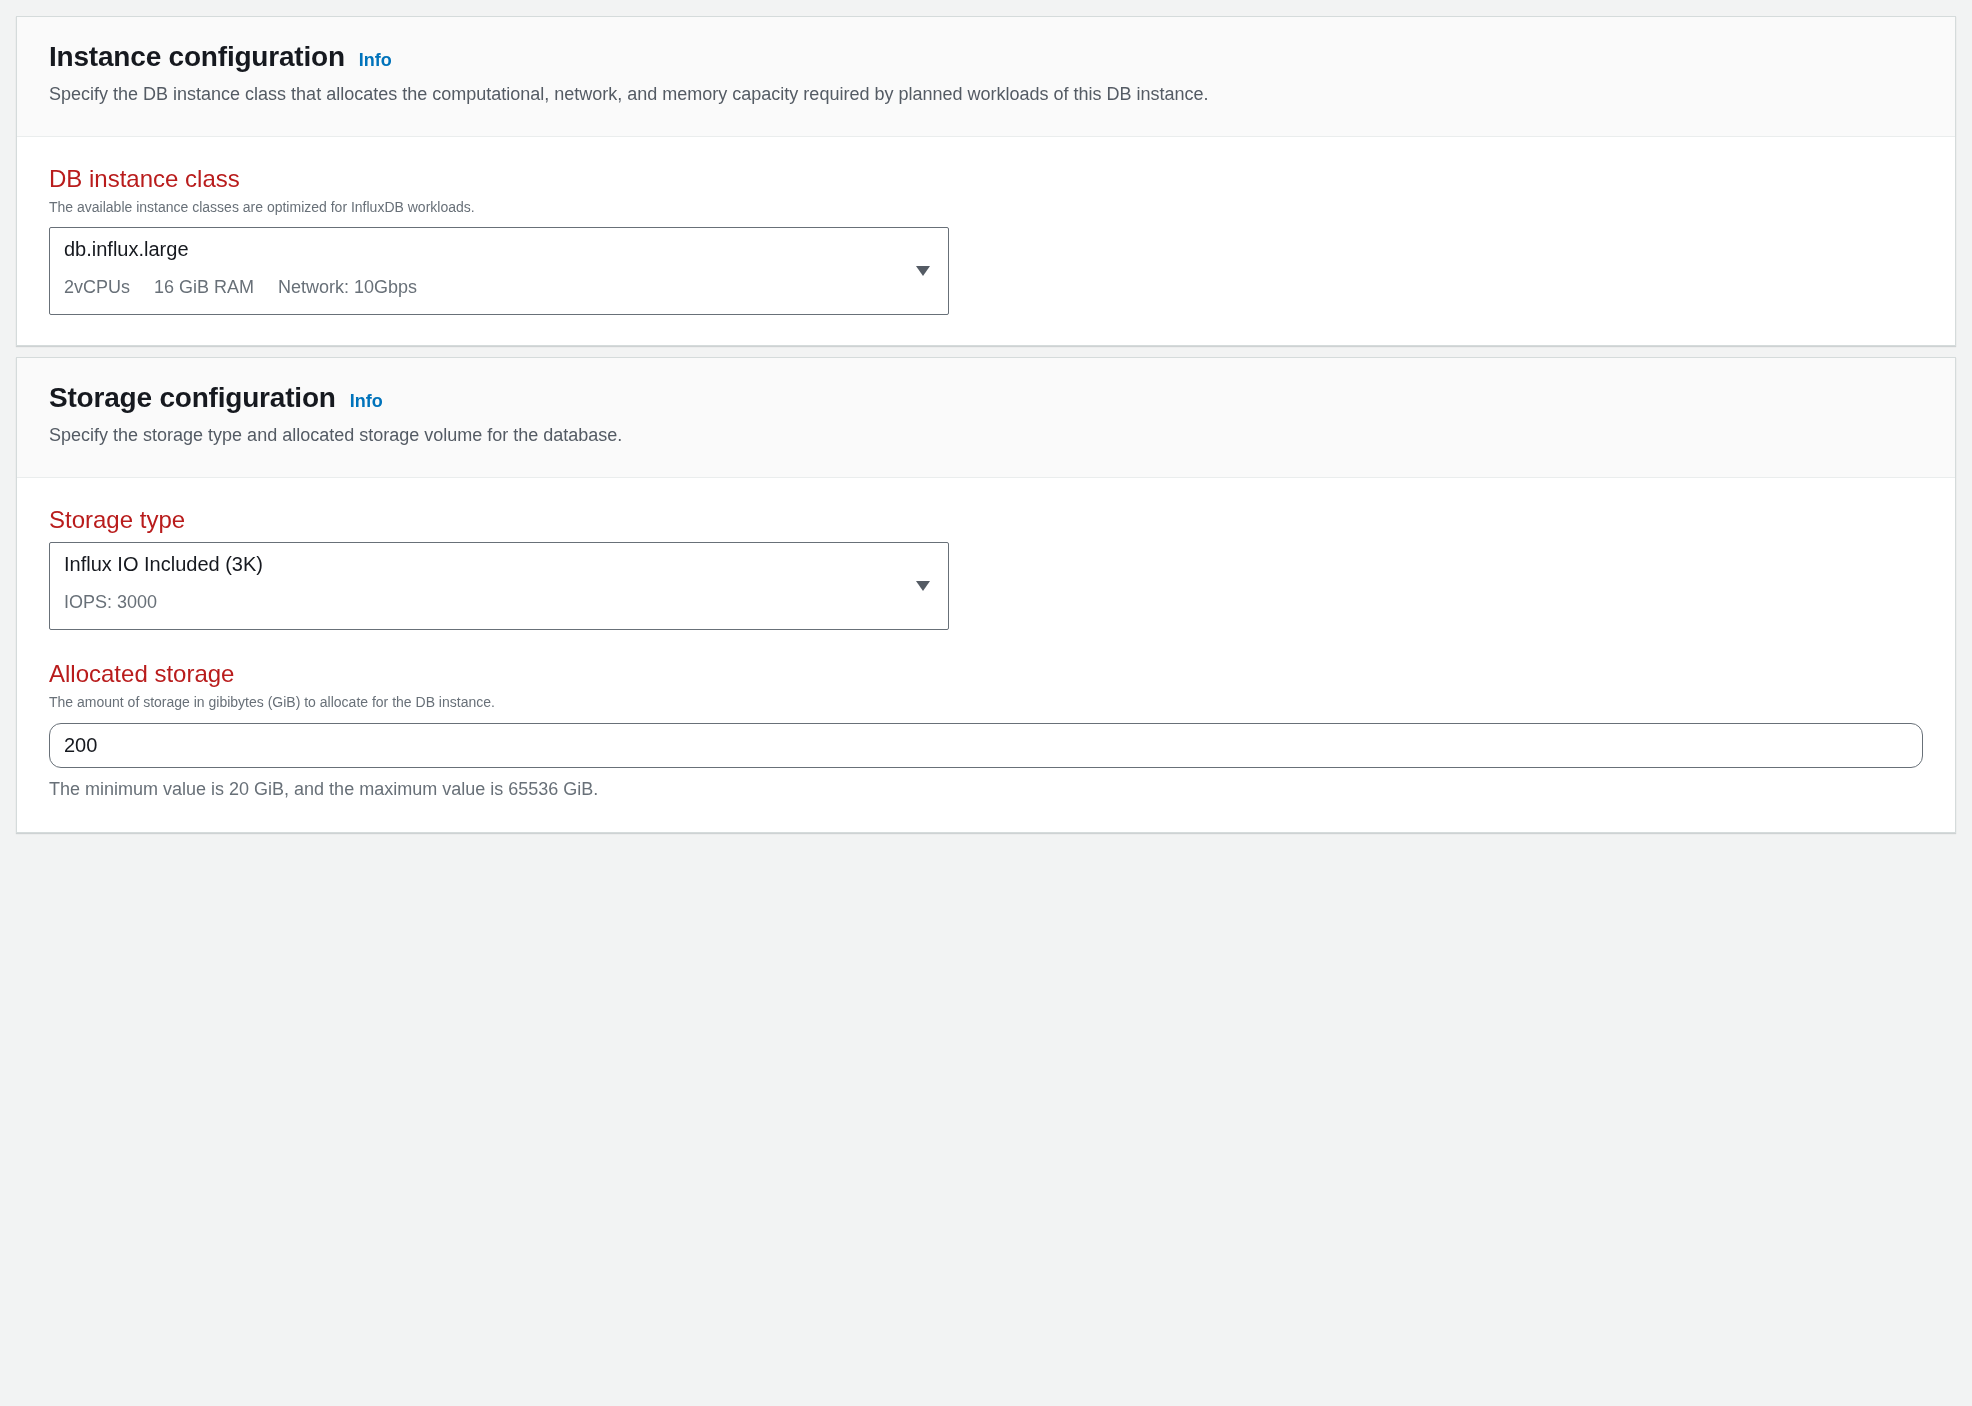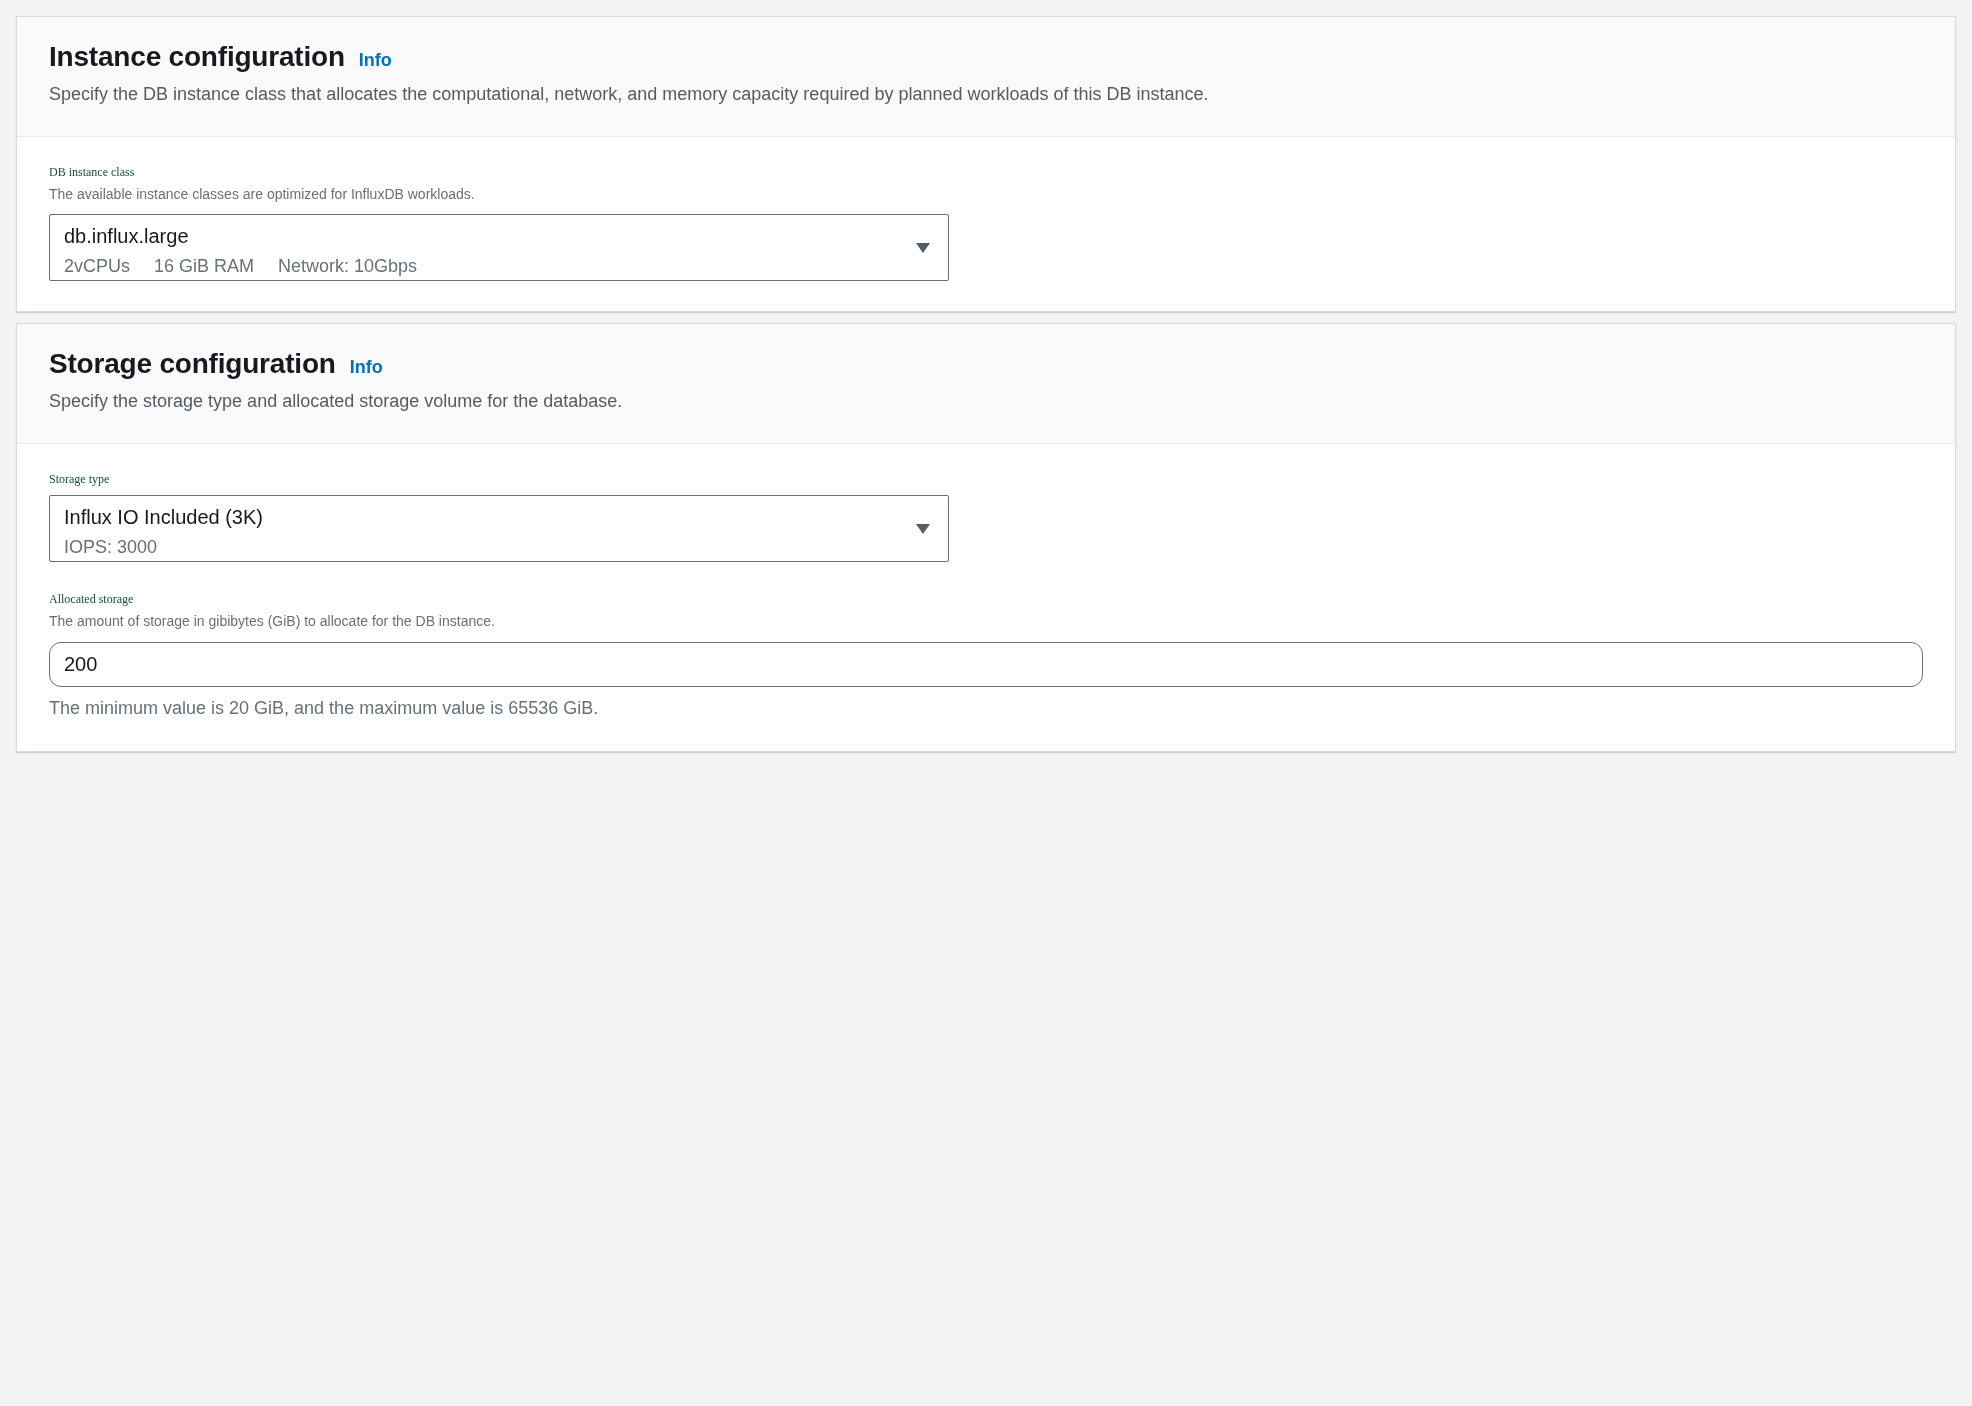--- a/index.html
+++ b/index.html
@@ -51,50 +51,49 @@
     .panel-body {
       padding: 28px 32px 30px 32px;
     }
     .field-group {
       margin-bottom: 30px;
     }
     .field-group:last-child {
       margin-bottom: 0;
     }
     .field-label {
-      font-size: 12px;
+      font-size: 24px;
       font-weight: 400;
-      color: #14532d;
+      color: #b91c1c;
       margin-bottom: 4px;
-      font-family: Liberation Serif, serif;
     }
     .field-desc {
       font-size: 14px;
       color: #687078;
       margin-bottom: 10px;
       line-height: 1.45;
     }
     .field-help {
       font-size: 18px;
       color: #687078;
       margin-top: 8px;
       line-height: 1.45;
     }
     .select-box {
       width: 900px;
       max-width: 100%;
       border: 1px solid #687078;
       border-radius: 2px;
       background: #ffffff;
-      padding: 10px 44px 3px 14px;
+      padding: 10px 44px 16px 14px;
       position: relative;
       cursor: pointer;
       display: flex;
       flex-direction: column;
-      gap: 8px;
+      gap: 16px;
     }
     .select-main {
       font-size: 20px;
       color: #16191f;
     }
     .select-sub {
       font-size: 18px;
       color: #687078;
       display: flex;
       gap: 24px;

